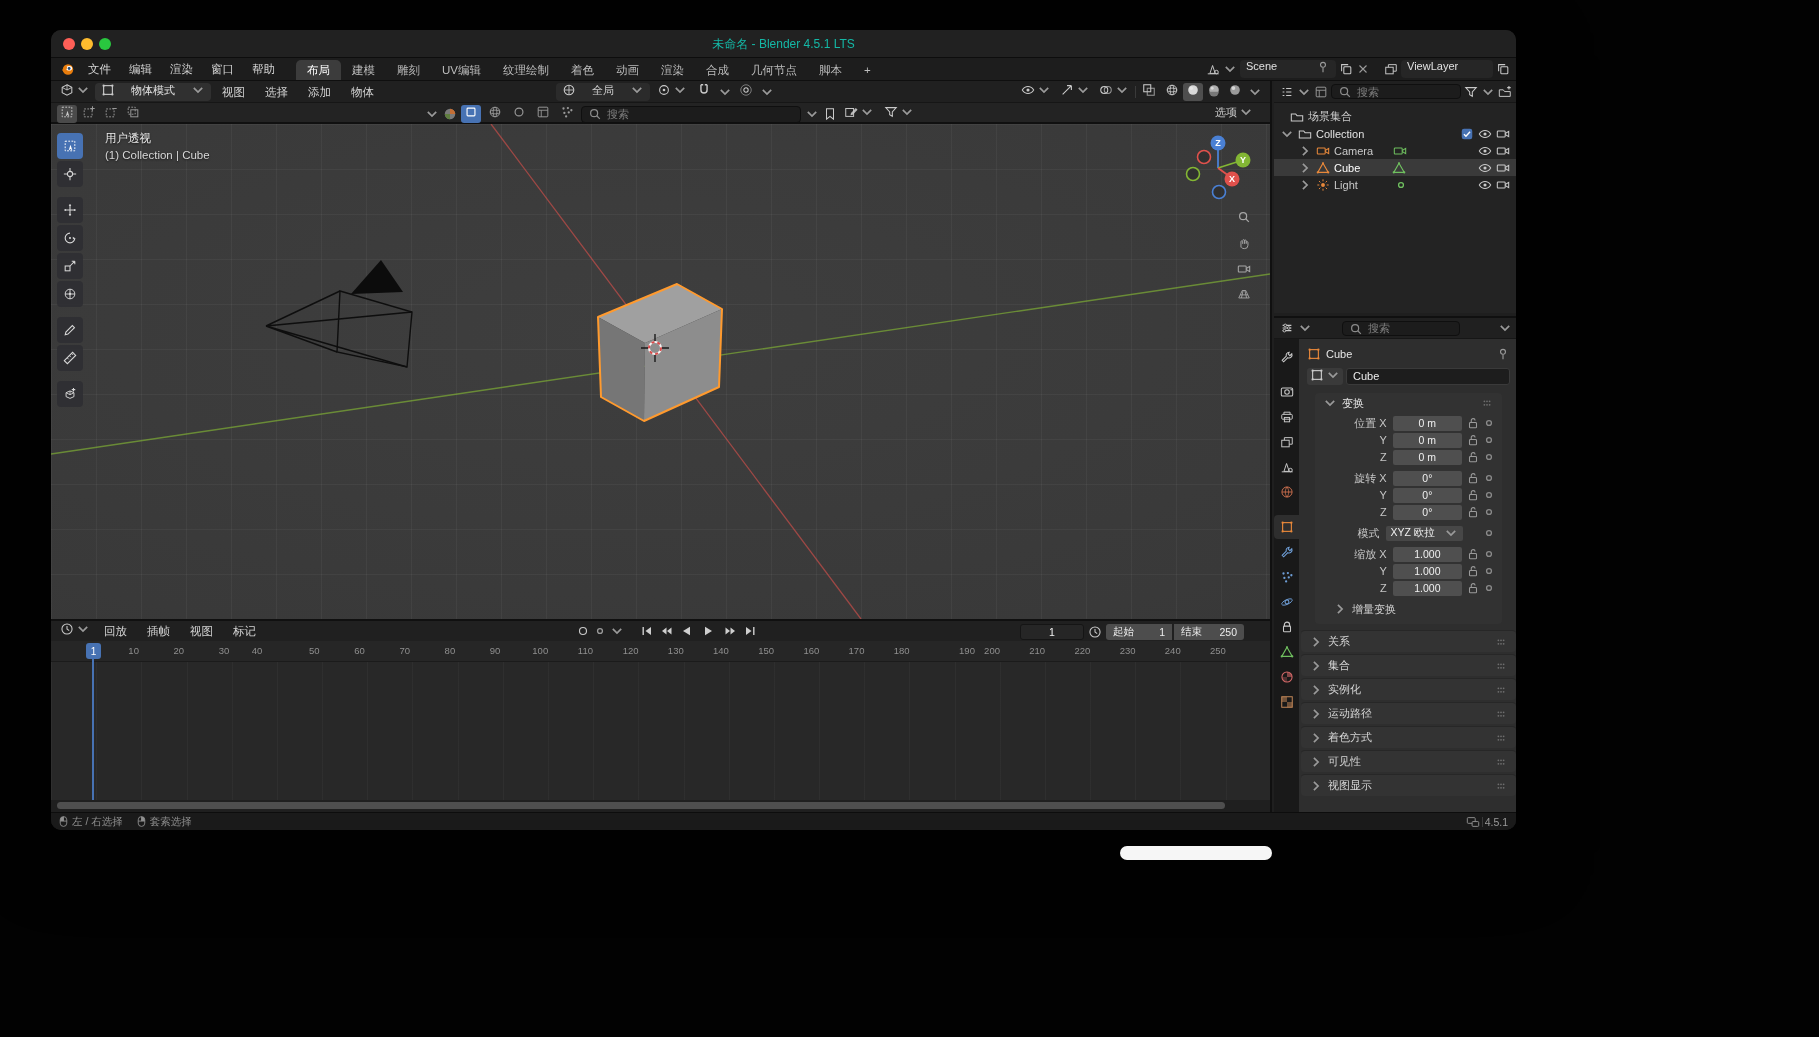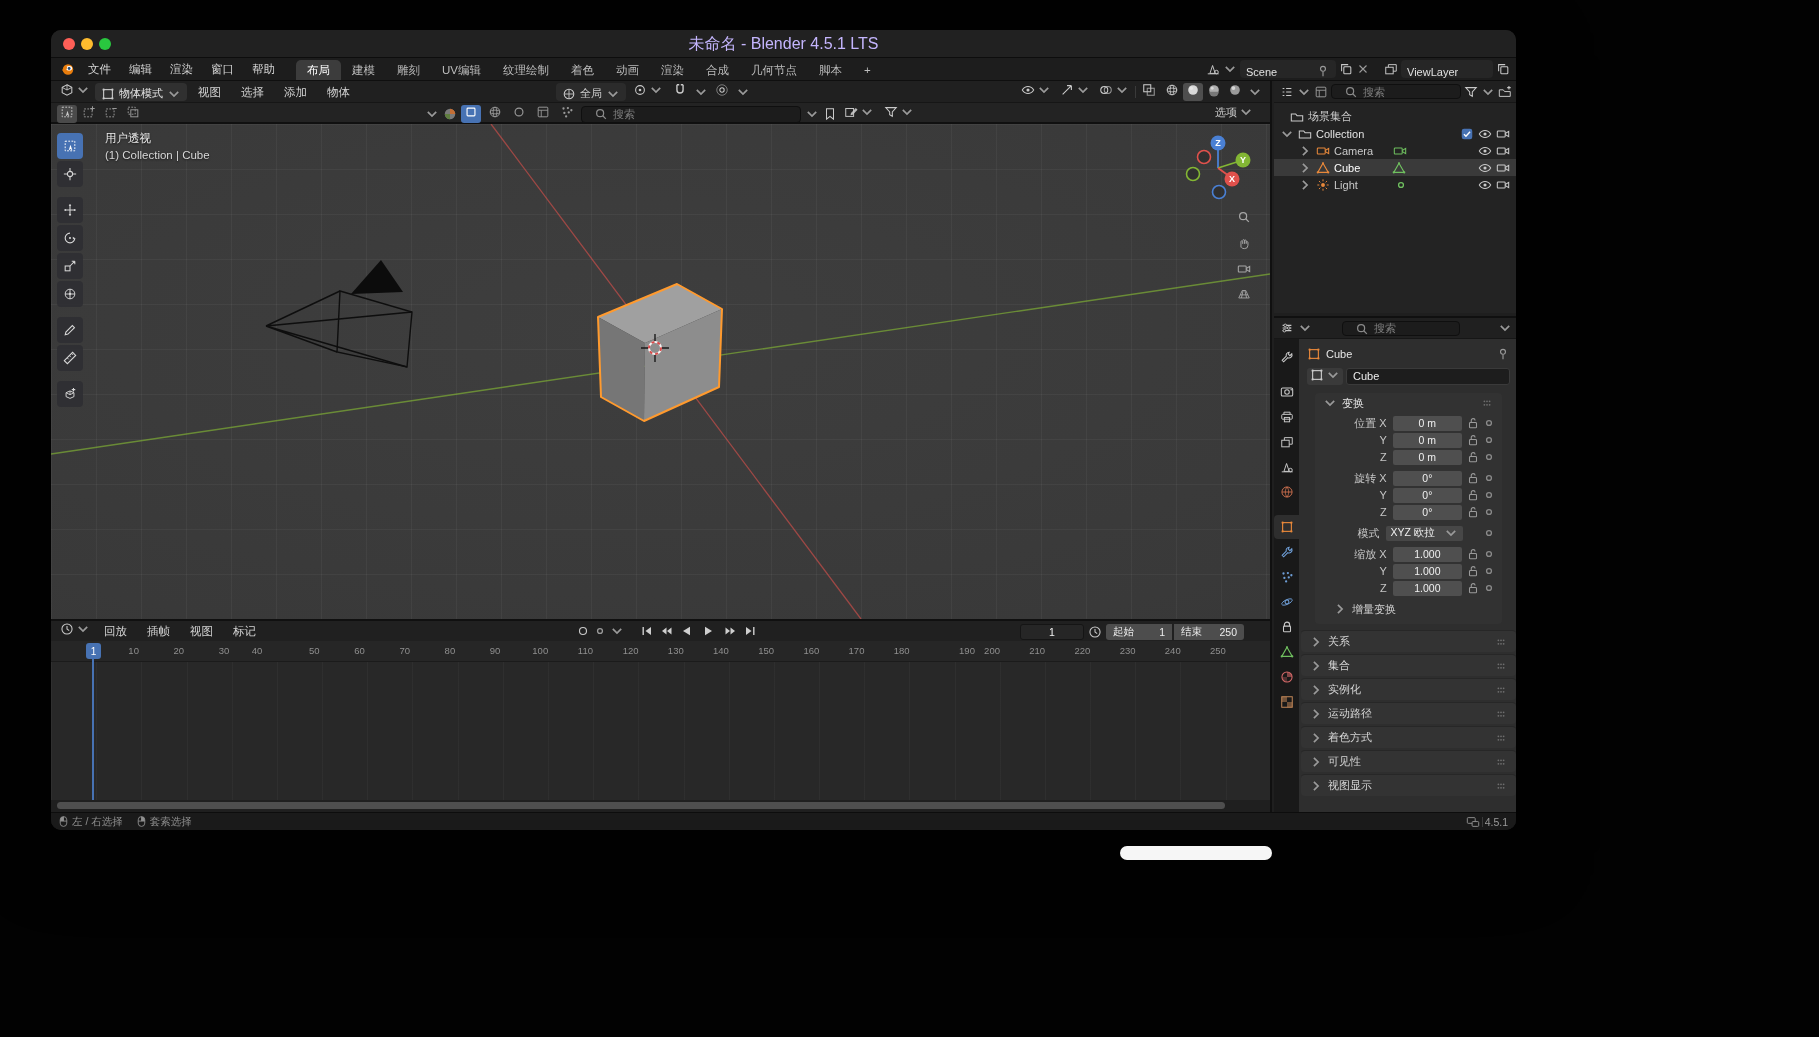--- a/index.html
+++ b/index.html
@@ -10,23 +10,23 @@
 .row{display:flex;align-items:center}
 i[data-icon]{display:inline-flex;width:14px;height:14px;flex:none;align-items:center;justify-content:center}
 i[data-icon] svg{width:100%;height:100%;display:block}
 .ic10{width:10px;height:10px}.ic12{width:12px;height:12px}.ic16{width:16px;height:16px}
 .chev{width:8px;height:8px;color:#9a9a9a}
 .gray{color:#c9c9c9}.dim{color:#9a9a9a}.orange{color:#e8883a}.green{color:#6fbf5f}.blue{color:#6f9fd8}.red{color:#d86a6a}.tan{color:#c98c5a}.rust{color:#cc6f4e}
 .t{font-size:11px;color:#cfcfcf;white-space:nowrap}
 .menu{padding:0 9px;height:100%;display:flex;align-items:center;font-size:11.5px;color:#d2d2d2;white-space:nowrap}
 .tab{padding:0 11px;height:20px;display:flex;align-items:center;font-size:11.5px;color:#bdbdbd;border-radius:5px 5px 0 0;white-space:nowrap}
 .tab.active{background:#3c3c3c;color:#fff}
-.pill{display:flex;align-items:flex-end;gap:4px;background:#2f2f2f;border-radius:4px;height:18px;padding:0 6px}
+.pill{display:flex;align-items:flex-start;gap:16px;background:#2f2f2f;border-radius:4px;height:18px;padding:0 6px}
 .btn{display:flex;align-items:flex-start;gap:2px;padding:0 3px;height:18px;border-radius:3px}
-.sfield{display:flex;gap:5px;background:#1c1c1c;border:1px solid #0f0f0f;border-radius:4px;height:17px;padding:0 12px;color:#8a8a8a}
+.sfield{display:flex;gap:5px;background:#1c1c1c;border:1px solid #0f0f0f;border-radius:4px;height:17px;padding:0 6px;color:#8a8a8a}
 .sfield input{background:transparent;border:none;outline:none;color:#cfcfcf;font-size:11px;width:100%}
 .sfield input::placeholder{color:#7f7f7f}
 .tbtn{width:26px;height:26px;border-radius:4px;background:rgba(46,46,50,.88);display:flex;align-items:center;justify-content:center;color:#d6d6d6;margin-bottom:2px}
 .orow{display:flex;align-items:center;height:17px;font-size:11px;color:#c9c9c9;gap:4px;padding-right:8px}
 .orow .sp{margin-left:auto}
 .nr{display:flex;align-items:center;height:16px;margin-bottom:1px}
 .nl{width:88px;text-align:right;margin-right:6px;font-size:11px;color:#c6c6c6;white-space:nowrap}
 .nf{width:85px;height:15px;background:#4f4f4f;border-radius:2px;color:#f0f0f0;font-size:10.5px;display:flex;align-items:center;justify-content:center}
 .lockc{width:16px;display:flex;justify-content:center;margin-left:4px;color:#9a9a9a}
 .dotc{width:16px;display:flex;justify-content:center;margin-left:2px;color:#8a8a8a}
@@ -41,21 +41,21 @@
 </head>
 <body>
 
 <div class="screen">
 <div class="win">
 
   <div class="abs" style="left:0;top:0;width:1465px;height:28px;background:#212121;border-bottom:1px solid #0d0d0d">
     <div class="abs" style="left:12px;top:8px;width:12px;height:12px;border-radius:50%;background:#ff5f57"></div>
     <div class="abs" style="left:30px;top:8px;width:12px;height:12px;border-radius:50%;background:#febc2e"></div>
     <div class="abs" style="left:48px;top:8px;width:12px;height:12px;border-radius:50%;background:#29c73f"></div>
-    <div class="abs" style="left:0;top:0;width:100%;height:28px;display:flex;align-items:center;justify-content:center;font-size:16px;color:#c4b5fd">未命名 - Blender 4.5.1 LTS</div>
+    <div class="abs" style="left:0;top:0;width:100%;height:28px;display:flex;align-items:center;justify-content:center;font-size:12px;color:#14b8a6">未命名 - Blender 4.5.1 LTS</div>
   </div>
 
   <div class="abs row" style="left:0;top:28px;width:1465px;height:23px;background:#1d1d1d;border-bottom:1px solid #0f0f0f;padding:0 6px">
     <i data-icon="blender" class="ic16" style="margin:0 4px">
           <svg viewBox="0 0 16 16">
             <circle cx="8" cy="8.6" r="6" fill="#e87d0d"></circle>
             <ellipse cx="9.3" cy="7.2" rx="3.4" ry="2.6" fill="#fff"></ellipse>
             <circle cx="9.3" cy="7.4" r="1.6" fill="#1f4a7a"></circle>
             <path d="M2 10L6.8 6" stroke="#e87d0d" stroke-width="2.2"></path>
           </svg>

